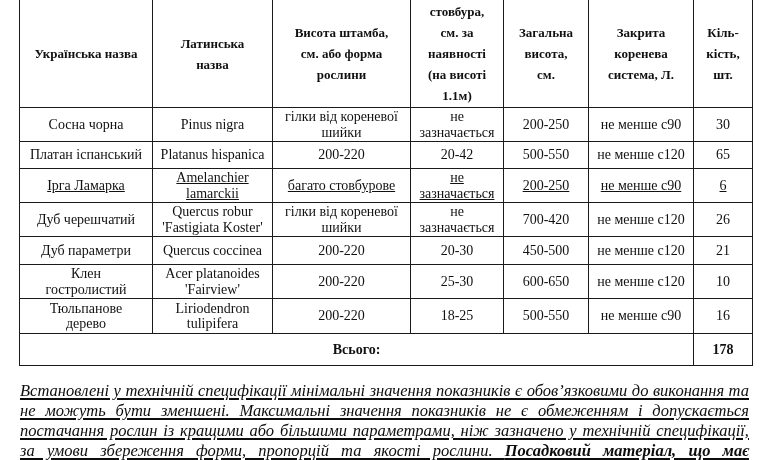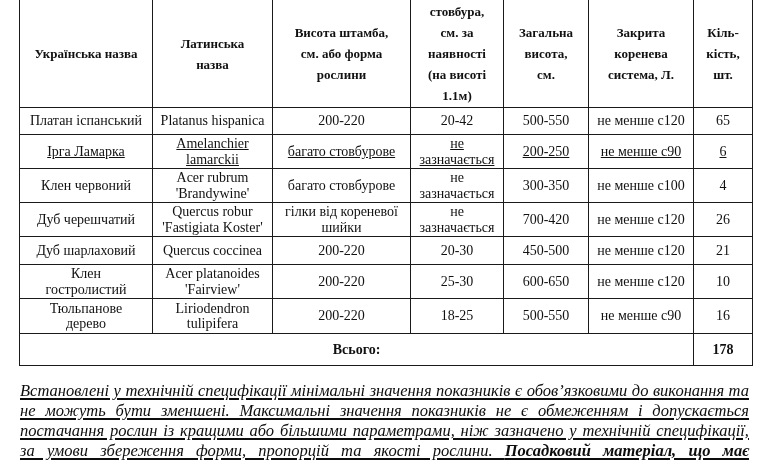--- a/index.html
+++ b/index.html
@@ -106,65 +106,65 @@
       <th>Загальна
 висота,
 см.</th>
       <th>Закрита
 коренева
 система, Л.</th>
       <th>Кіль-
 кість,
 шт.</th>
     </tr>
+    <tr class="r1">
+      <td class="cell-left">Сосна чорна</td>
+      <td class="cell-left">Pinus nigra</td>
+      <td>гілки від кореневої
+шийки</td>
+      <td>не
+зазначається</td>
+      <td>200-250</td>
+      <td>не менше с90</td>
+      <td>30</td>
+    </tr>
     <tr class="r2">
       <td class="cell-left">Платан іспанський</td>
       <td class="cell-left">Platanus hispanica</td>
       <td>200-220</td>
       <td>20-42</td>
       <td>500-550</td>
       <td>не менше с120</td>
       <td>65</td>
     </tr>
     <tr class="r3">
       <td class="cell-left">Ірга Ламарка</td>
       <td class="cell-left">Amelanchier
 lamarckii</td>
       <td>багато стовбурове</td>
       <td>не
 зазначається</td>
       <td>200-250</td>
       <td>не менше с90</td>
       <td>6</td>
     </tr>
-    <tr class="r4">
-      <td class="cell-left">Клен червоний</td>
-      <td class="cell-left">Acer rubrum
-'Brandywine'</td>
-      <td>багато стовбурове</td>
-      <td>не
-зазначається</td>
-      <td>300-350</td>
-      <td>не менше с100</td>
-      <td>4</td>
-    </tr>
     <tr class="r5">
       <td class="cell-left">Дуб черешчатий</td>
       <td class="cell-left">Quercus robur
 'Fastigiata Koster'</td>
       <td>гілки від кореневої
 шийки</td>
       <td>не
 зазначається</td>
       <td>700-420</td>
       <td>не менше с120</td>
       <td>26</td>
     </tr>
     <tr class="r6">
-      <td class="cell-left">Дуб шарлаховий</td>
+      <td class="cell-left">Дуб параметри</td>
       <td class="cell-left">Quercus coccinea</td>
       <td>200-220</td>
       <td>20-30</td>
       <td>450-500</td>
       <td>не менше с120</td>
       <td>21</td>
     </tr>
     <tr class="r7">
       <td class="cell-left">Клен
 гостролистий</td>

